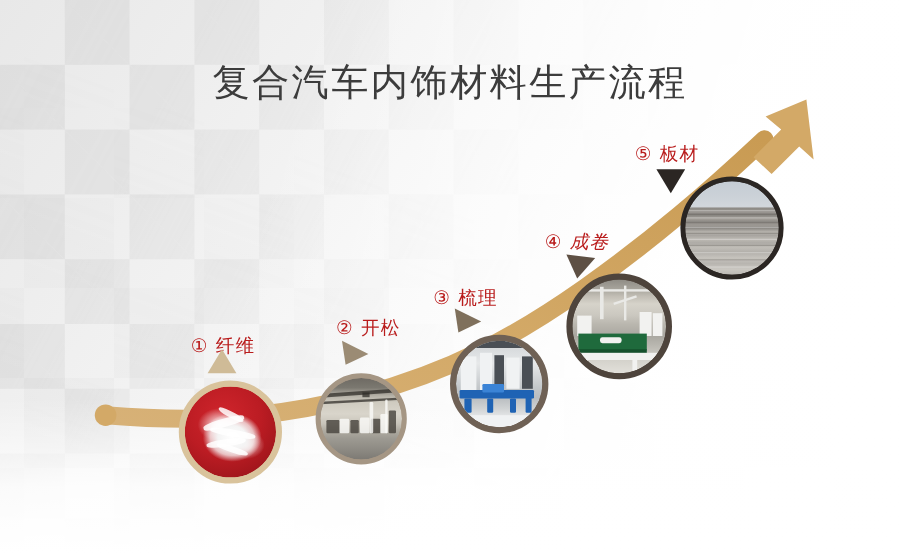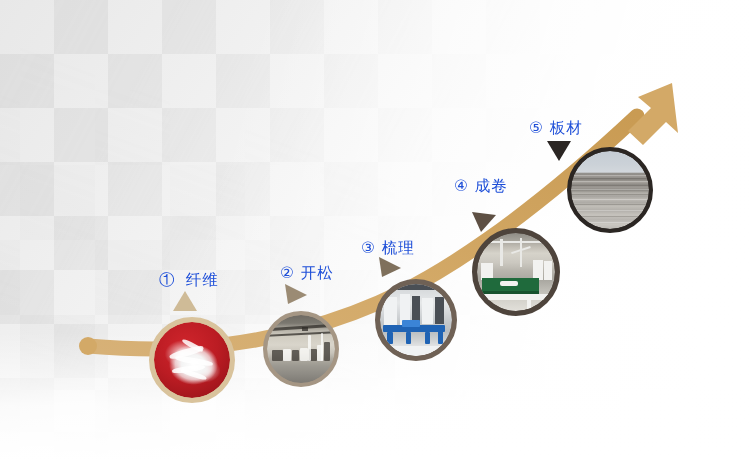--- a/index.html
+++ b/index.html
@@ -70,21 +70,21 @@
     box-sizing:border-box;
   }
   .node .photo{
     position:absolute;inset:0;
     border-radius:50%;
     overflow:hidden;
   }
   .node-label{
     position:absolute;
     white-space:nowrap;
-    color:#1d4ed8;
+    color:#b91c1c;
     font-size:15.5px;
     font-family:"DejaVu Sans","Liberation Sans",sans-serif;
     letter-spacing:1px;
   }
   .marker{position:absolute;}
 
   
   .ph-fiber{
     background:
       radial-gradient(ellipse 46% 38% at 52% 56%, #ffffff 0%, #f4f4f4 34%, rgba(247,247,247,.75) 52%, rgba(220,60,60,0) 70%),
@@ -136,20 +136,21 @@
 <body>
 
 <div id="stage">
 
   <div class="bg-layer bg-base"></div>
   <div class="bg-layer bg-diamonds"></div>
   <div class="bg-layer bg-diamonds2"></div>
   <div class="bg-layer bg-sheen"></div>
   <div class="bg-layer bg-bottomfade"></div>
 
+  <div class="title">复合汽车内饰材料生产流程</div>
 
   <svg class="vec" width="750" height="461" viewBox="0 0 750 461">
     <defs>
       <linearGradient id="gold" x1="0" y1="1" x2="1" y2="0">
         <stop offset="0%" stop-color="#d7b177"></stop>
         <stop offset="45%" stop-color="#d3a967"></stop>
         <stop offset="100%" stop-color="#c99b53"></stop>
       </linearGradient>
     </defs>
 
@@ -165,21 +166,21 @@
 
   <div class="node" style="left:149px;top:317px;width:86px;height:86px;border:5px solid #d9c39c;background:#d9c39c;">
     <div class="photo ph-fiber">
       <div class="strand" style="left:20%;top:36%;width:46%;height:9%;transform:rotate(-16deg);"></div>
       <div class="strand" style="left:28%;top:48%;width:50%;height:8%;transform:rotate(10deg);"></div>
       <div class="strand" style="left:24%;top:58%;width:44%;height:8%;transform:rotate(-8deg);"></div>
       <div class="strand" style="left:36%;top:28%;width:30%;height:7%;transform:rotate(28deg);"></div>
       <div class="strand" style="left:34%;top:66%;width:36%;height:7%;transform:rotate(18deg);"></div>
     </div>
   </div>
-  <div class="node-label" style="left:159px;top:270px;font-family:Liberation Mono, monospace;">① 纤维</div>
+  <div class="node-label" style="left:159px;top:278px;">① 纤维</div>
   <svg class="marker" style="left:172px;top:290px;" width="26" height="22" viewBox="0 0 26 22">
     <polygon points="13,1 25,21 1,21" fill="#cfbb97"></polygon>
   </svg>
 
   <div class="node" style="left:263px;top:311px;width:76px;height:76px;border:4px solid #a59684;background:#a59684;">
     <div class="photo ph-factory">
       <div class="beam" style="left:0;top:16%;width:100%;height:5%;transform:rotate(-4deg);"></div>
       <div class="beam" style="left:0;top:26%;width:100%;height:2.5%;transform:rotate(-3deg);"></div>
       <div class="beam" style="left:52%;top:18%;width:9%;height:5%;"></div>
       <div class="mach dk" style="left:8%;top:52%;width:16%;height:16%;"></div>
@@ -230,21 +231,21 @@
       <div class="wht" style="left:72%;top:34%;width:12%;height:26%;"></div>
       <div class="wht" style="left:86%;top:36%;width:10%;height:24%;"></div>
       <div class="green" style="left:6%;top:58%;width:74%;height:18%;"></div>
       <div class="green d" style="left:6%;top:74%;width:74%;height:5%;"></div>
       <div class="wht" style="left:30%;top:62%;width:22%;height:6%;border-radius:2px;"></div>
       <div class="wht" style="left:2%;top:78%;width:92%;height:8%;"></div>
       <div class="wht" style="left:12%;top:84%;width:5%;height:14%;"></div>
       <div class="wht" style="left:64%;top:84%;width:5%;height:14%;"></div>
     </div>
   </div>
-  <div class="node-label" style="left:454px;top:176px;">④ 成卷</div>
+  <div class="node-label" style="left:454px;top:192px;font-style:italic;">④ 成卷</div>
   <svg class="marker" style="left:471px;top:211px;" width="26" height="22" viewBox="0 0 26 22">
     <polygon points="1,1 25,4 10,21" fill="#5e5044"></polygon>
   </svg>
 
   <div class="node" style="left:567px;top:147px;width:86px;height:86px;border:4px solid #2b2623;background:#2b2623;">
     <div class="photo ph-board">
       <div class="stripe" style="top:31%;"></div>
       <div class="stripe d" style="top:35%;"></div>
       <div class="stripe" style="top:39%;"></div>
       <div class="stripe d" style="top:44%;"></div>

